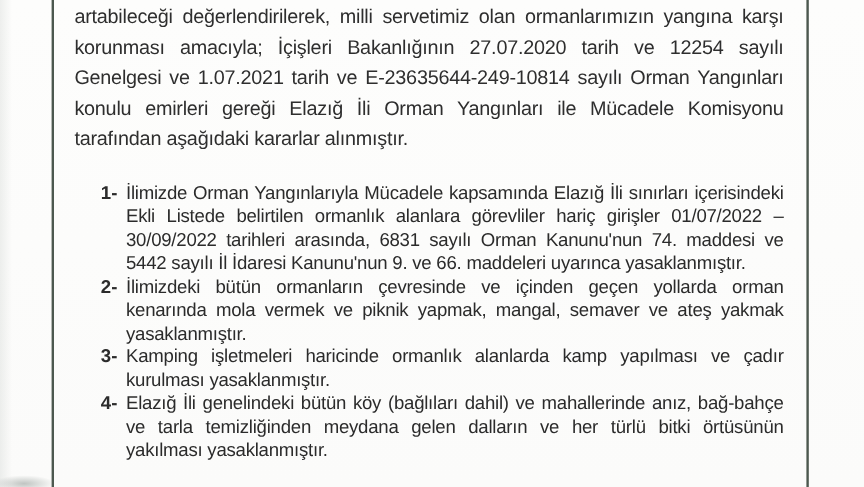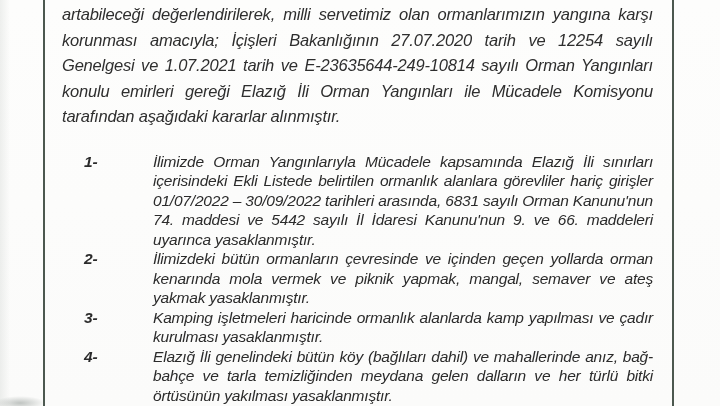--- a/index.html
+++ b/index.html
@@ -11,21 +11,20 @@
     height: 406px;
     overflow: hidden;
     background: #fcfcfb;
     font-family: "Liberation Sans", sans-serif;
     position: relative;
   }
   .page {
     position: absolute;
     inset: 0;
     background: linear-gradient(180deg, #fdfdfc 0%, #fbfbfa 100%);
-    font-style: italic;
   }
   .rule {
     position: absolute;
     top: 0;
     width: 2px;
     height: 406px;
     background: #4c584f;
   }
   .rule-left  { left: 43px; }
   .rule-right { left: 672px; }
@@ -57,21 +56,20 @@
   .item-number {
     position: absolute;
     left: 22px;
     top: 0;
     font-weight: bold;
     letter-spacing: 0;
   }
   .item-text {
     display: block;
     text-align: justify;
-    margin-left: 48px;
   }
   .smudge {
     position: absolute;
     left: -6px;
     bottom: -4px;
     width: 52px;
     height: 14px;
     background: radial-gradient(ellipse at center, rgba(120,130,125,0.45) 0%, rgba(120,130,125,0.0) 70%);
     pointer-events: none;
   }

